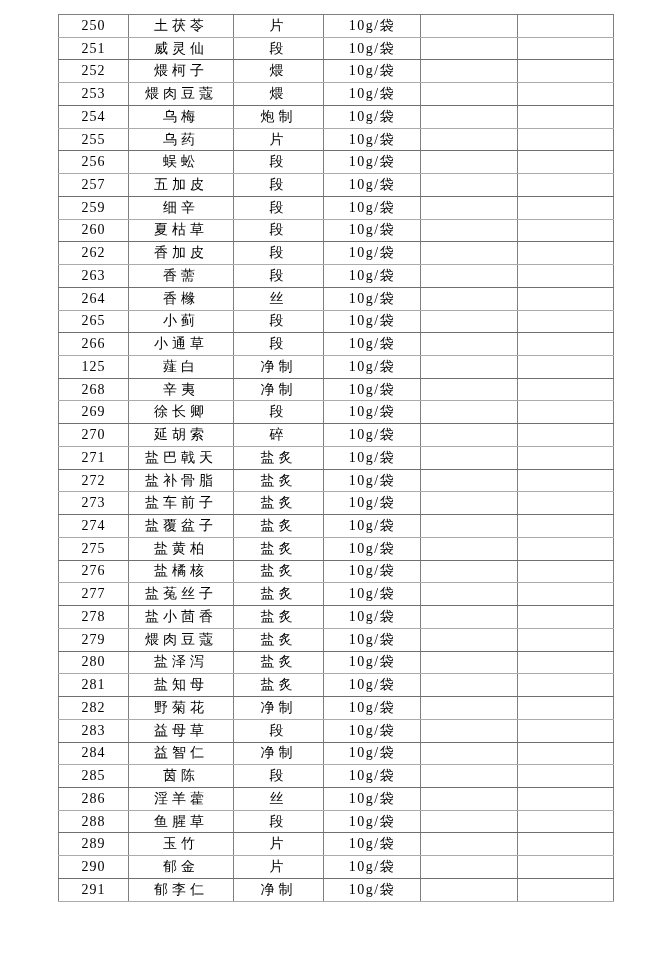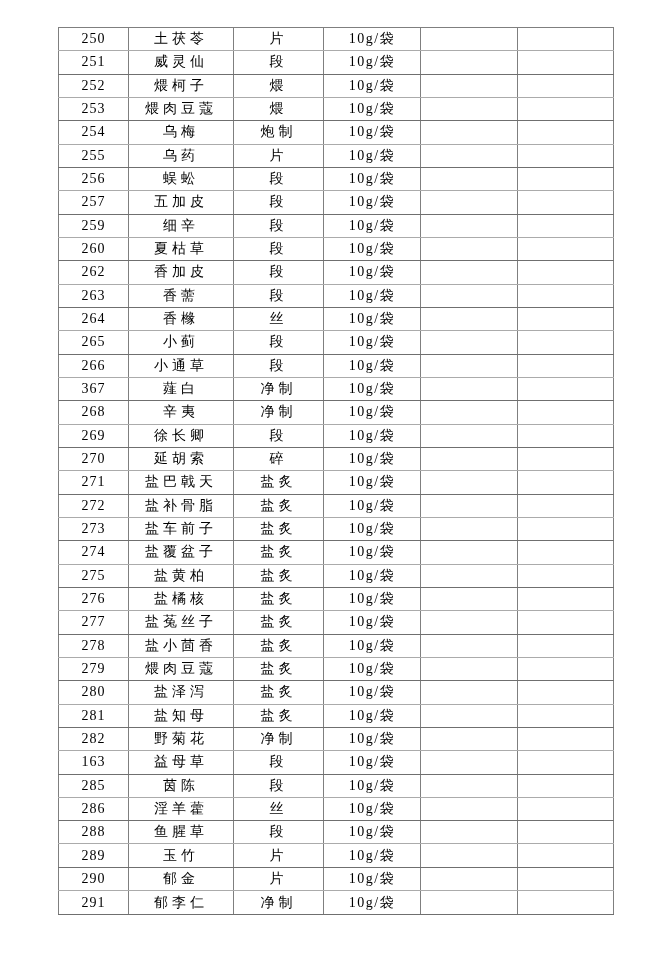--- a/index.html
+++ b/index.html
@@ -12,21 +12,21 @@
     width: 668px;
     height: 957px;
     background: #ffffff;
     font-family: "Liberation Serif", "DejaVu Serif", serif;
     color: #000000;
     overflow: hidden;
   }
   table.herb-table {
     position: absolute;
     left: 58px;
-    top: 27px;
+    top: 14px;
     width: 555px;
     height: 888px;
     border-collapse: collapse;
     table-layout: fixed;
     border: 1px solid #6a6a6a;
   }
   table.herb-table td {
     border: 1px solid #7f7f7f;
     text-align: center;
     vertical-align: middle;
@@ -184,21 +184,21 @@
         </tr>
         <tr>
           <td class="no">266</td>
           <td class="name">小通草</td>
           <td class="process">段</td>
           <td class="spec">10g/袋</td>
           <td class="empty"></td>
           <td class="empty"></td>
         </tr>
         <tr>
-          <td class="no">367</td>
+          <td class="no">125</td>
           <td class="name">薤白</td>
           <td class="process">净制</td>
           <td class="spec">10g/袋</td>
           <td class="empty"></td>
           <td class="empty"></td>
         </tr>
         <tr>
           <td class="no">268</td>
           <td class="name">辛夷</td>
           <td class="process">净制</td>
@@ -312,23 +312,31 @@
         </tr>
         <tr>
           <td class="no">282</td>
           <td class="name">野菊花</td>
           <td class="process">净制</td>
           <td class="spec">10g/袋</td>
           <td class="empty"></td>
           <td class="empty"></td>
         </tr>
         <tr>
-          <td class="no">163</td>
+          <td class="no">283</td>
           <td class="name">益母草</td>
           <td class="process">段</td>
+          <td class="spec">10g/袋</td>
+          <td class="empty"></td>
+          <td class="empty"></td>
+        </tr>
+        <tr>
+          <td class="no">284</td>
+          <td class="name">益智仁</td>
+          <td class="process">净制</td>
           <td class="spec">10g/袋</td>
           <td class="empty"></td>
           <td class="empty"></td>
         </tr>
         <tr>
           <td class="no">285</td>
           <td class="name">茵陈</td>
           <td class="process">段</td>
           <td class="spec">10g/袋</td>
           <td class="empty"></td>

